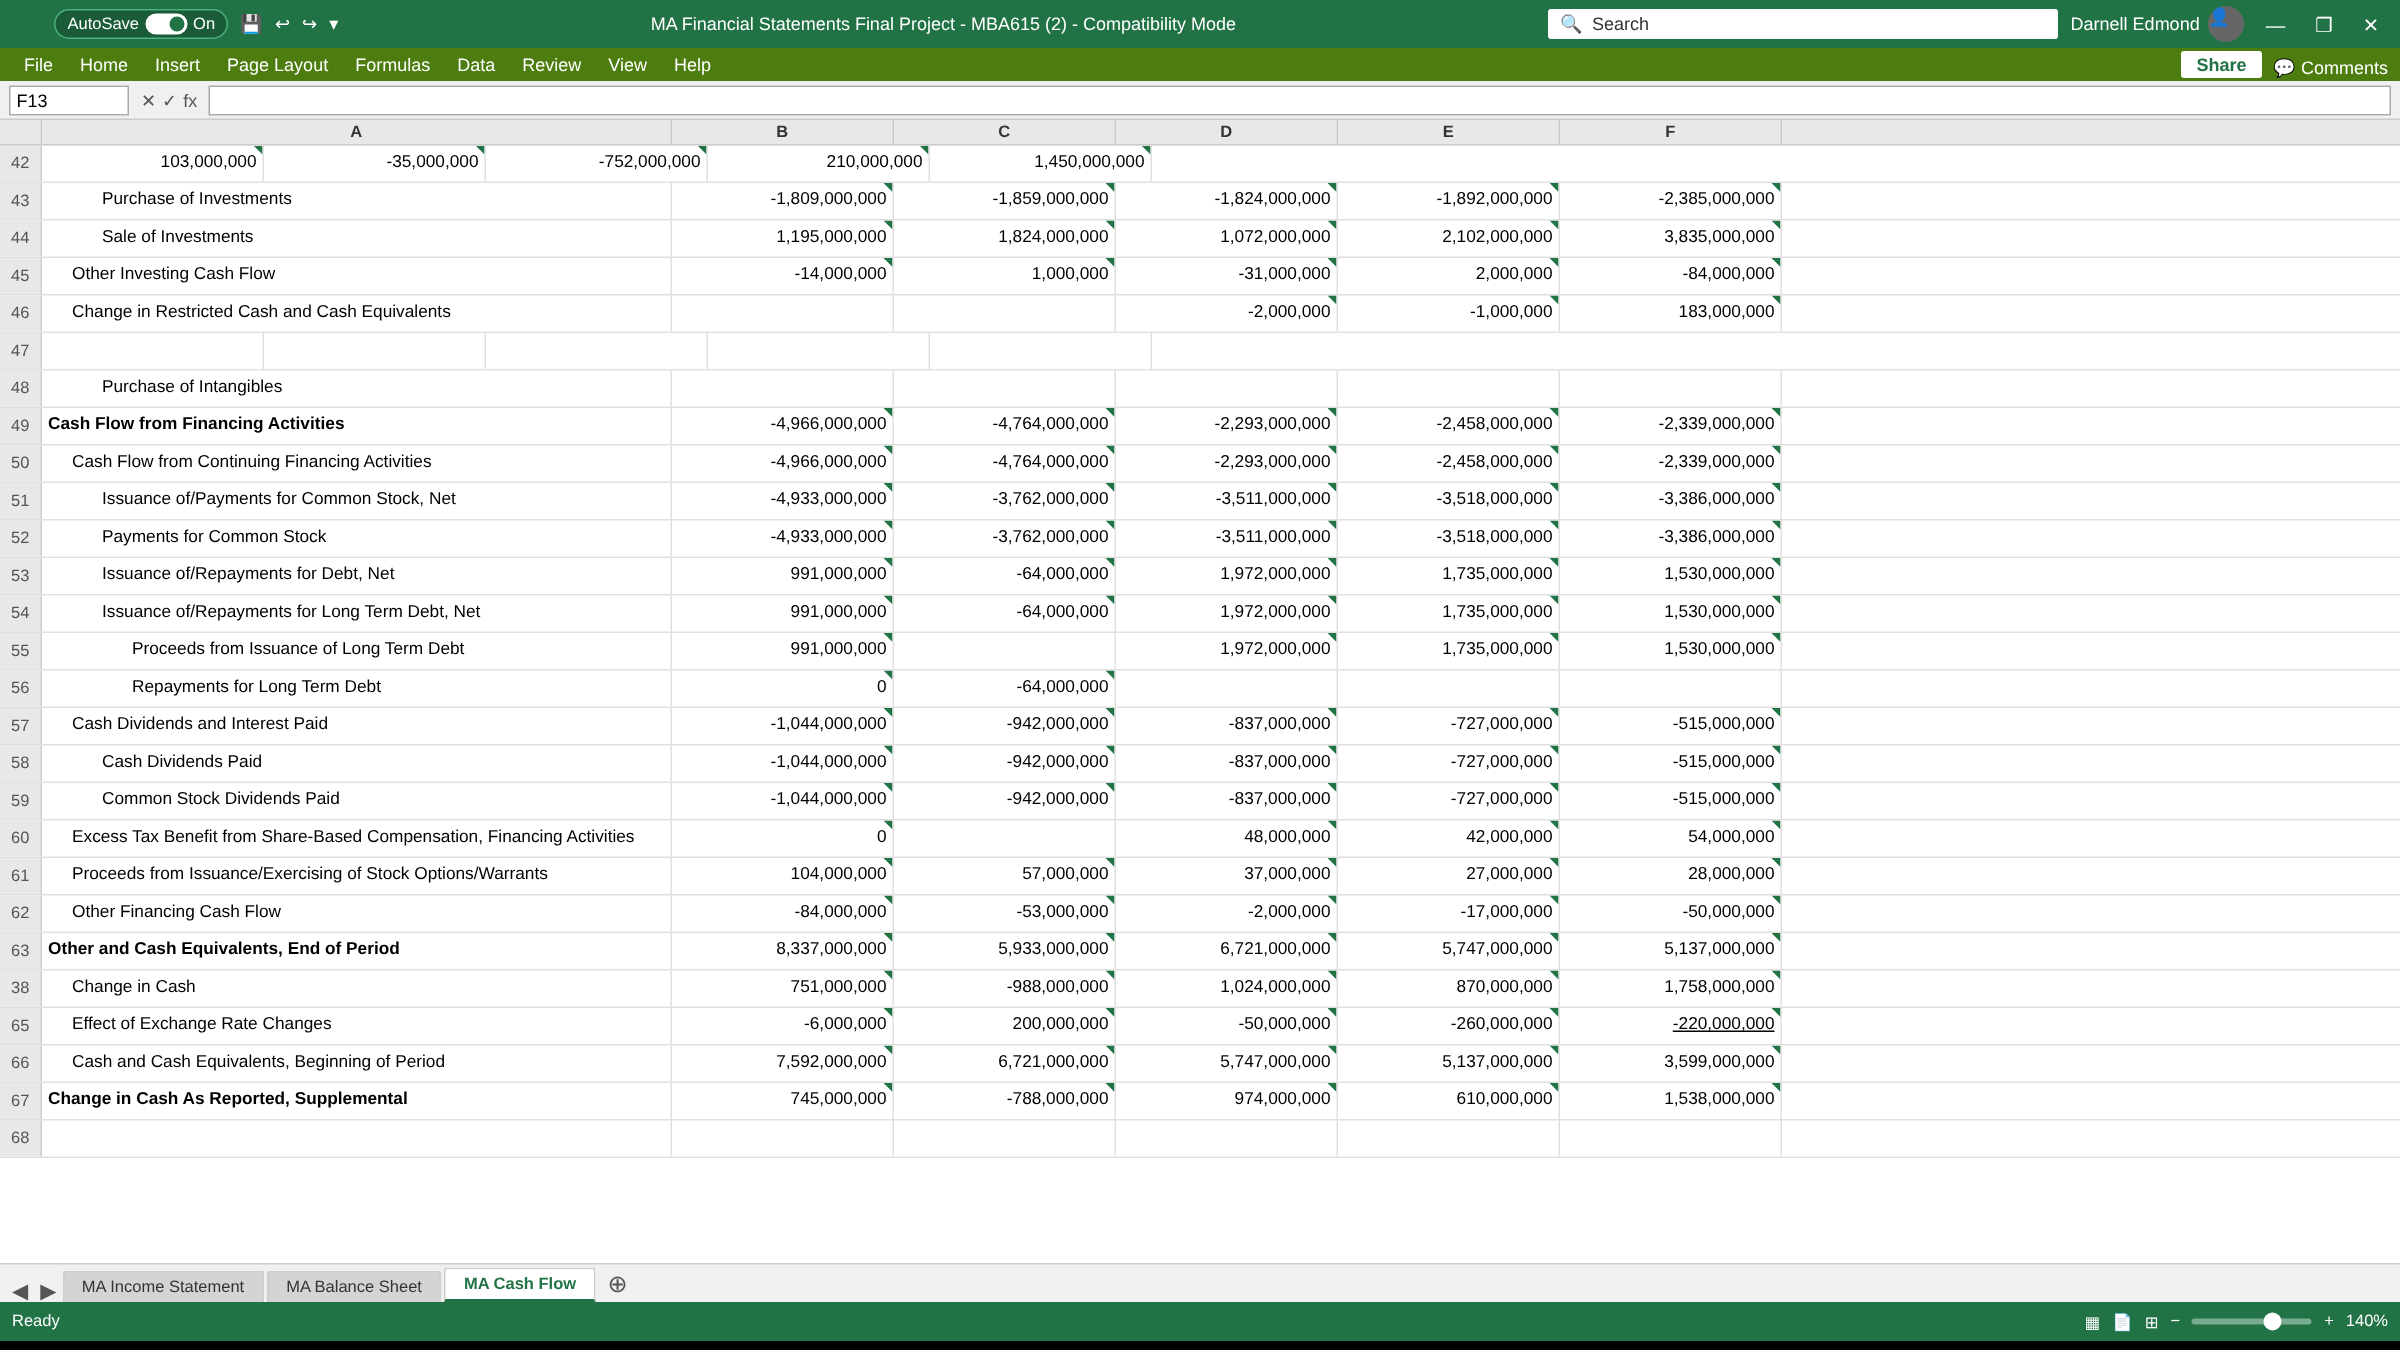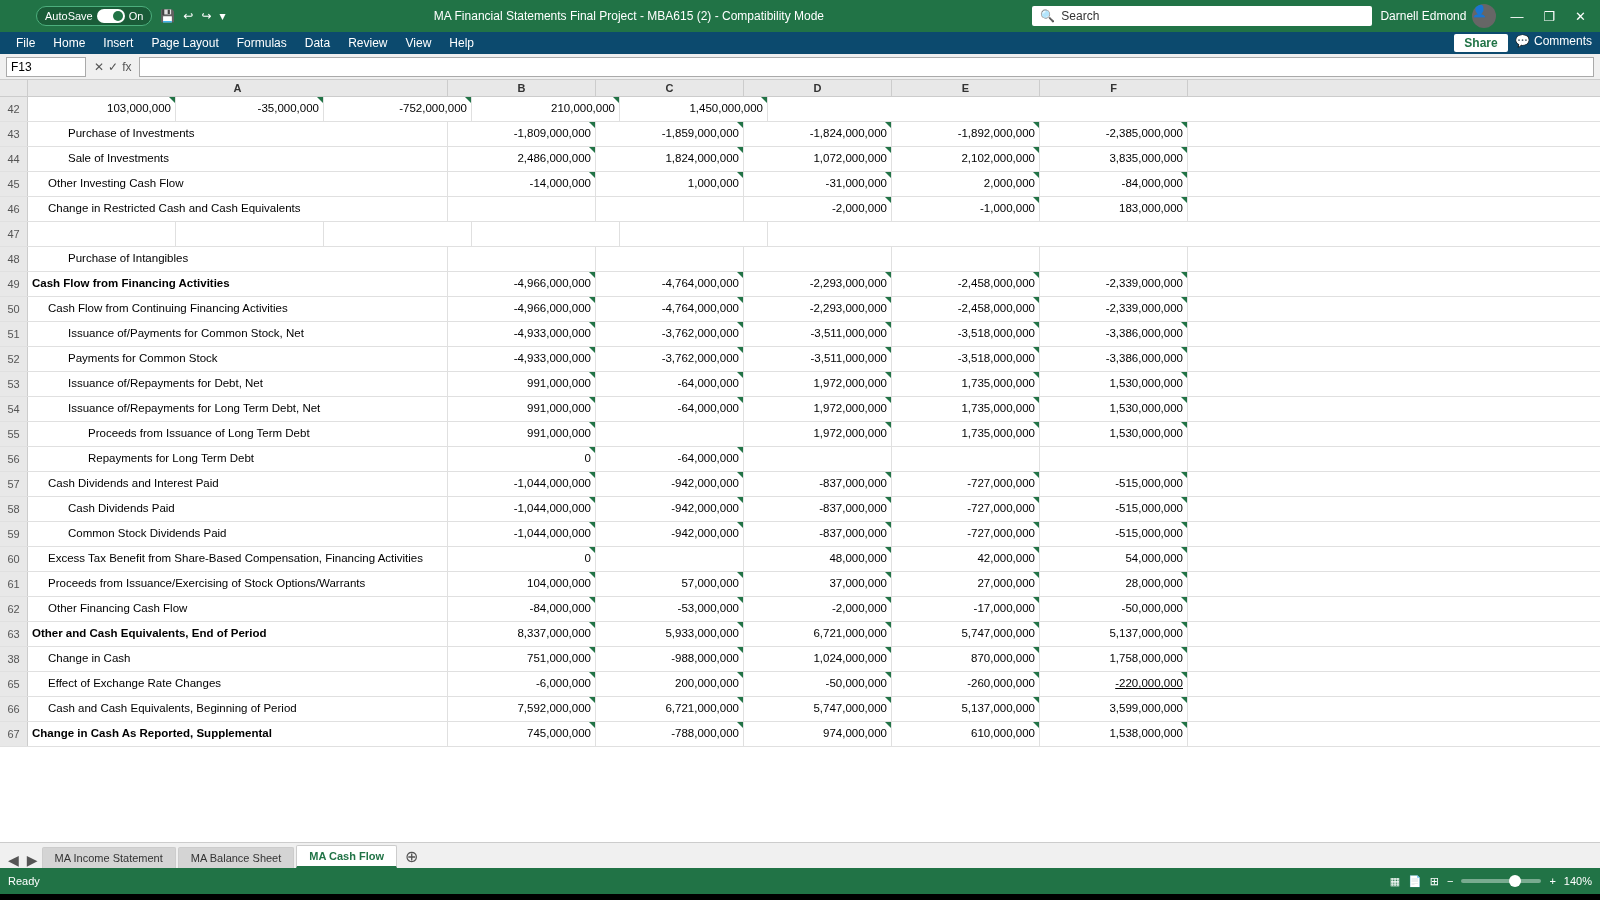--- a/index.html
+++ b/index.html
@@ -53,39 +53,39 @@
       gap: 6px;
       color: #333;
     }
     .win-btn { background: none; border: none; color: white; cursor: pointer; font-size: 13px; padding: 0 6px; }
     .user-info { display: flex; align-items: center; gap: 6px; font-size: 12px; }
     .avatar { width: 24px; height: 24px; border-radius: 50%; background: #666; overflow: hidden; }
 
     
     .menu-bar {
       height: 22px;
-      background: #0c4a6e;
+      background: #4d7c0f;
       display: flex;
       align-items: center;
       padding: 0 8px;
       gap: 2px;
     }
     .menu-item {
       color: white;
       padding: 2px 8px;
       cursor: pointer;
       font-size: 12px;
       border-radius: 2px;
     }
 
     
     .ribbon-right {
       margin-left: auto;
       display: flex;
-      align-items: flex-start;
+      align-items: flex-end;
       gap: 8px;
       color: white;
       font-size: 12px;
     }
     .share-btn {
       background: white;
       color: #217346;
       border: none;
       border-radius: 2px;
       padding: 2px 10px;
@@ -381,21 +381,21 @@
         <div class="cell cell-a indent2">Purchase of Investments</div>
         <div class="cell cell-b has-indicator" style="position: relative;">-1,809,000,000</div>
         <div class="cell cell-c has-indicator" style="position: relative;">-1,859,000,000</div>
         <div class="cell cell-d has-indicator" style="position: relative;">-1,824,000,000</div>
         <div class="cell cell-e has-indicator" style="position: relative;">-1,892,000,000</div>
         <div class="cell cell-f has-indicator" style="position: relative;">-2,385,000,000</div>
       </div>
       <div class="row">
         <div class="row-num">44</div>
         <div class="cell cell-a indent2">Sale of Investments</div>
-        <div class="cell cell-b has-indicator" style="position: relative;">2,486,000,000</div>
+        <div class="cell cell-b has-indicator" style="position: relative;">1,195,000,000</div>
         <div class="cell cell-c has-indicator" style="position: relative;">1,824,000,000</div>
         <div class="cell cell-d has-indicator" style="position: relative;">1,072,000,000</div>
         <div class="cell cell-e has-indicator" style="position: relative;">2,102,000,000</div>
         <div class="cell cell-f has-indicator" style="position: relative;">3,835,000,000</div>
       </div>
       <div class="row">
         <div class="row-num">45</div>
         <div class="cell cell-a indent1">Other Investing Cash Flow</div>
         <div class="cell cell-b has-indicator" style="position: relative;">-14,000,000</div>
         <div class="cell cell-c has-indicator" style="position: relative;">1,000,000</div>
@@ -592,20 +592,29 @@
         <div class="cell cell-f has-indicator" style="position: relative;">3,599,000,000</div>
       </div>
       <div class="row">
         <div class="row-num">67</div>
         <div class="cell cell-a bold">Change in Cash As Reported, Supplemental</div>
         <div class="cell cell-b has-indicator" style="position: relative;">745,000,000</div>
         <div class="cell cell-c has-indicator" style="position: relative;">-788,000,000</div>
         <div class="cell cell-d has-indicator" style="position: relative;">974,000,000</div>
         <div class="cell cell-e has-indicator" style="position: relative;">610,000,000</div>
         <div class="cell cell-f has-indicator" style="position: relative;">1,538,000,000</div>
+      </div>
+      <div class="row">
+        <div class="row-num">68</div>
+        <div class="cell cell-a"></div>
+        <div class="cell cell-b" style="position: relative;"></div>
+        <div class="cell cell-c" style="position: relative;"></div>
+        <div class="cell cell-d" style="position: relative;"></div>
+        <div class="cell cell-e" style="position: relative;"></div>
+        <div class="cell cell-f" style="position: relative;"></div>
       </div>
     </div>
 </div>
 
 <div class="sheet-tabs">
   <div class="tab-nav">◀</div>
   <div class="tab-nav">▶</div>
   <div class="sheet-tab">MA Income Statement</div>
   <div class="sheet-tab">MA Balance Sheet</div>
   <div class="sheet-tab active">MA Cash Flow</div>

